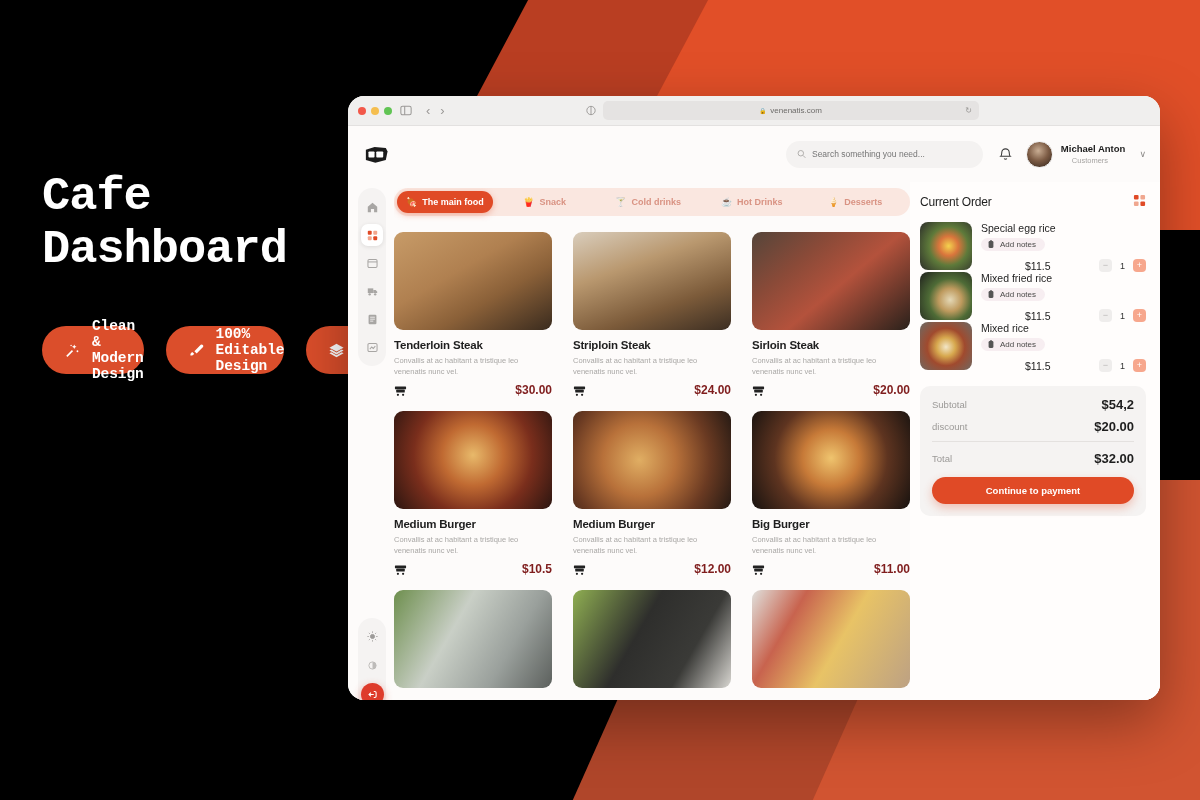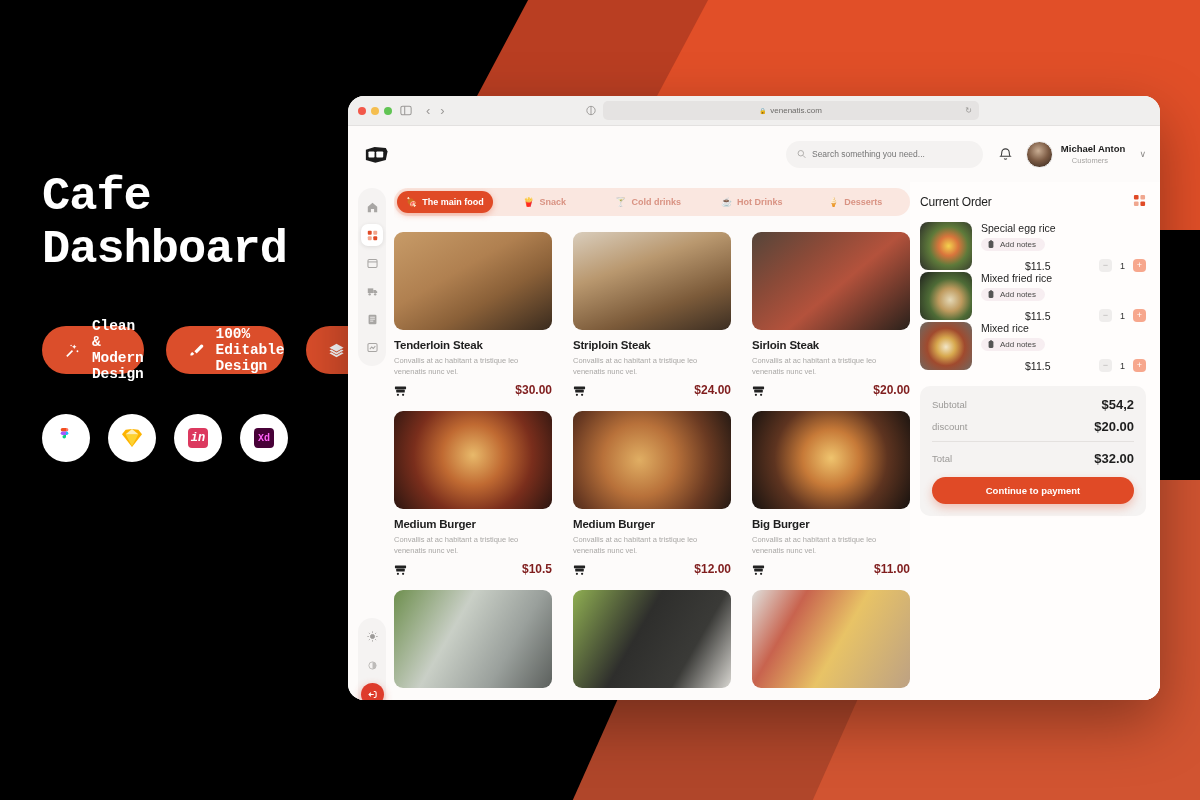--- a/index.html
+++ b/index.html
@@ -247,44 +247,20 @@
     <div class="feature-pill">
       <svg class="fic" viewBox="0 0 24 24" fill="#fff">
         <path d="M12 2.5L22 8l-10 5.5L2 8z"></path>
         <path d="M2 12l10 5.5L22 12l-2.6-1.4L12 14.7 4.6 10.6z"></path>
         <path d="M2 16l10 5.5L22 16l-2.6-1.4L12 18.7 4.6 14.6z"></path>
       </svg>
       <span>Well Organized Layer</span>
     </div>
   </div>
 
-  <div class="brand-row">
-    <div class="brand-circle">
-      <svg width="20" height="20" viewBox="0 0 24 34">
-        <path fill="#F24E1E" d="M6 0h6v6H6a3 3 0 010-6z"></path>
-        <path fill="#FF7262" d="M12 0h1a3 3 0 010 6h-1z"></path>
-        <path fill="#A259FF" d="M6 6h6v6H6a3 3 0 010-6z"></path>
-        <path fill="#1ABCFE" d="M12 6h1a3 3 0 110 6h-1z"></path>
-        <path fill="#0ACF83" d="M6 12h6v3a3 3 0 11-6 0 3 3 0 013-3z"></path>
-      </svg>
-    </div>
-    <div class="brand-circle">
-      <svg width="22" height="20" viewBox="0 0 24 22">
-        <path fill="#FDB300" d="M5 2l7-1 7 1 4 5-11 14L1 7z"></path>
-        <path fill="#FDD231" d="M5 7h14l-7 13z"></path>
-        <path fill="#FEEEB7" d="M5 7l7-6 7 6z"></path>
-      </svg>
-    </div>
-    <div class="brand-circle">
-      <div style="width:20px;height:20px;border-radius:4px;background:#DC395F;display:flex;align-items:center;justify-content:center;color:#fff;font-style:italic;font-weight:700;font-size:12px;">in</div>
-    </div>
-    <div class="brand-circle">
-      <div style="width:20px;height:20px;border-radius:4px;background:#470137;display:flex;align-items:center;justify-content:center;color:#FF61F6;font-weight:700;font-size:10px;">Xd</div>
-    </div>
-  </div>
 </div>
 
 <div class="browser">
 
   <div class="chrome-bar">
     <div class="dots">
       <div class="dot r"></div>
       <div class="dot y"></div>
       <div class="dot g"></div>
     </div>

